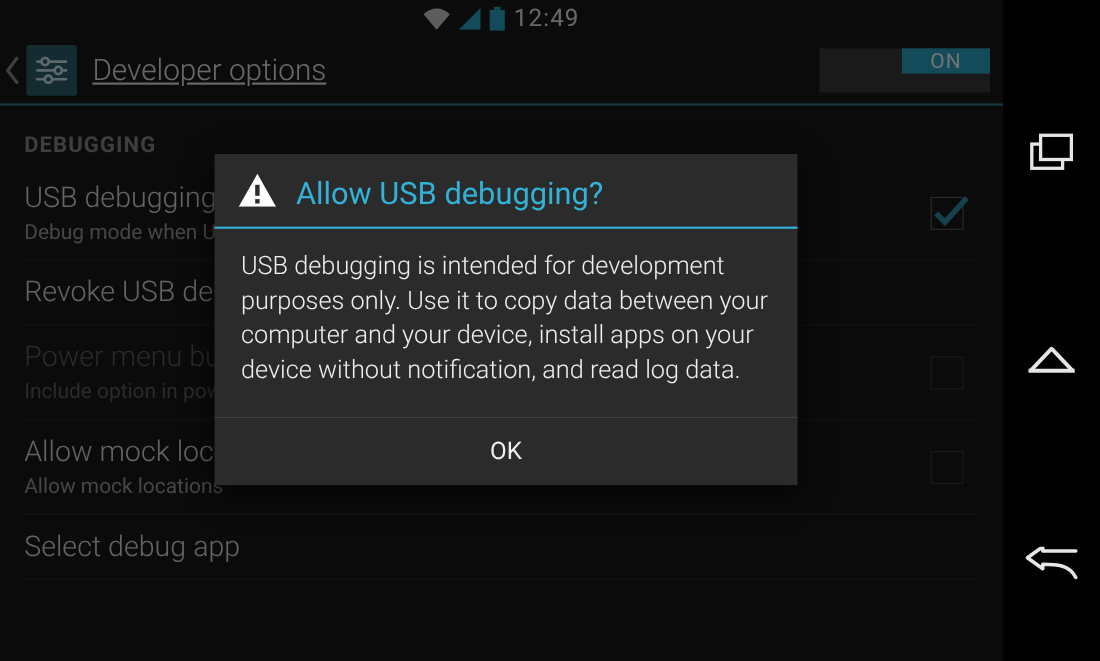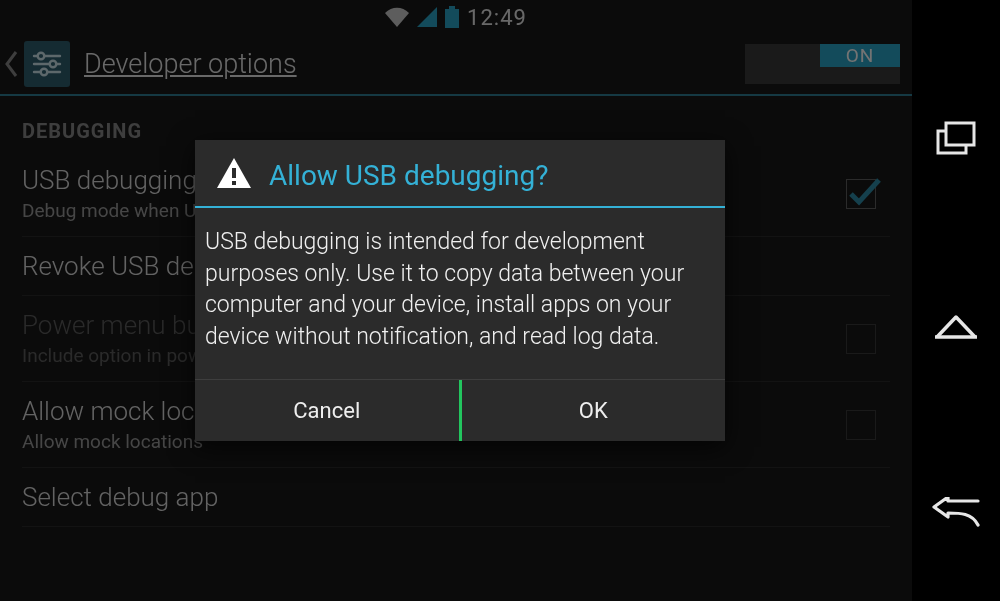--- a/index.html
+++ b/index.html
@@ -100,21 +100,21 @@
     background:#2b2b2b;
     box-shadow: 0 6px 24px rgba(0,0,0,0.7);
   }
   .dlg-head {
     display:flex; align-items:flex-end; gap:18px;
     padding: 18px 22px 14px 22px;
     border-bottom: 2px solid #34b1d6;
   }
   .dlg-title { color:#34b1d6; font-size:28px; font-weight:400; }
   .dlg-body {
-    padding: 18px 22px 26px 10px;
+    padding: 18px 22px 26px 24px;
     color:#f0f0f0; font-size:23px; line-height:1.38; font-weight:300;
   }
   .dlg-buttons {
     display:flex;
     border-top:1px solid #3e3e3e;
   }
   .dlg-buttons .btn {
     flex:1;
     text-align:center;
     padding:18px 0;
@@ -242,21 +242,20 @@
           <svg width="34" height="30" viewBox="0 0 34 30">
             <path d="M17 0 L34 30 L0 30 Z" fill="#fff"></path>
             <rect x="15" y="10" width="4" height="10" fill="#2b2b2b"></rect>
             <rect x="15" y="23" width="4" height="4" fill="#2b2b2b"></rect>
           </svg>
         </span>
         <div class="dlg-title">Allow USB debugging?</div>
       </div>
       <div class="dlg-body">USB debugging is intended for development purposes only. Use it to copy data between your computer and your device, install apps on your device without notification, and read log data.</div>
       <div class="dlg-buttons">
-        <div class="btn">Cancel</div>
         <div class="btn">OK</div>
       </div>
     </div>
 
   </div>
 
   <div class="navbar">
     <div class="navbtn">
       <svg width="40" height="36" viewBox="0 0 40 36">
         <rect x="2" y="10" width="28" height="22" stroke="#e6e6e6" stroke-width="3" fill="none"></rect>

